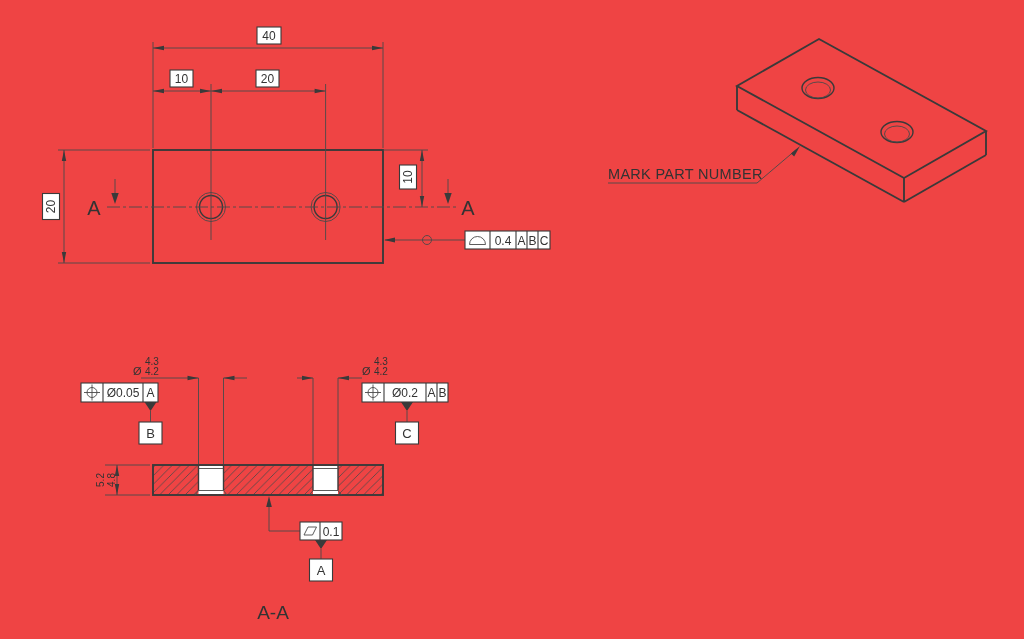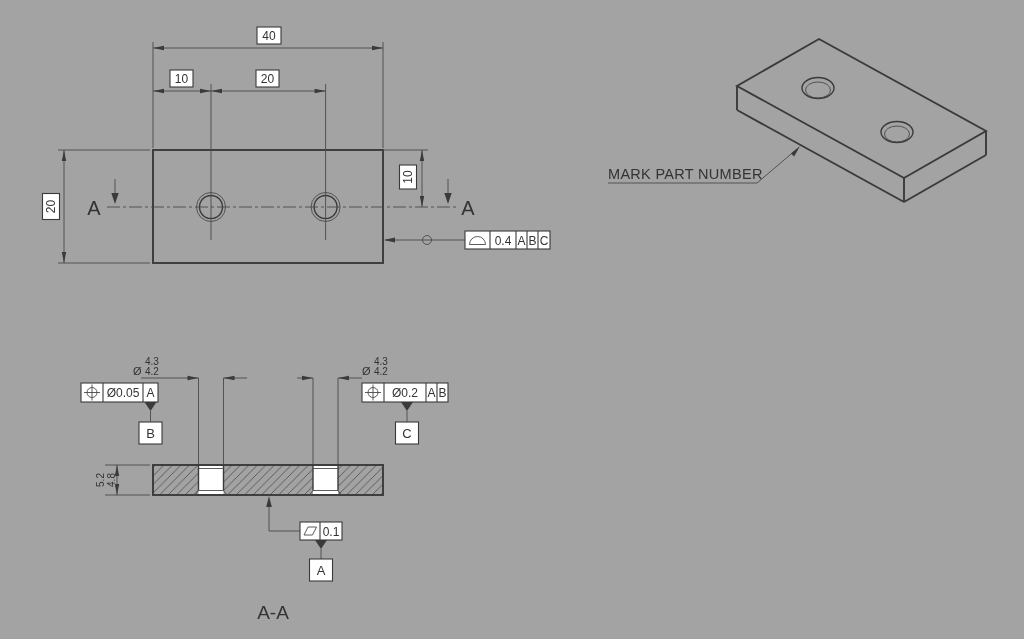--- a/index.html
+++ b/index.html
@@ -1,16 +1,16 @@
 <!DOCTYPE html>
 <html><head>
 <meta charset="utf-8">
 <style>
   html,body{margin:0;padding:0;background:#ffffff;}
-  .stage{position:relative;width:1024px;height:639px;background:#a3a3a3;overflow:hidden;text-align:right;}
+  .stage{position:relative;width:1024px;height:639px;background:#ef4444;overflow:hidden;text-align:right;}
   svg{display:block;}
   text{font-family:"Liberation Sans","DejaVu Sans",sans-serif;fill:#333333;}
   .thick{stroke:#3a3a3a;stroke-width:1.9;fill:none;}
   .med{stroke:#3a3a3a;stroke-width:1.4;fill:none;}
   .thin{stroke:#4a4a4a;stroke-width:0.9;fill:none;}
   .cl{stroke:#4a4a4a;stroke-width:0.9;fill:none;stroke-dasharray:13 3 3 3;}
   .arrow{fill:#3a3a3a;stroke:none;}
   .frame{stroke:#3a3a3a;stroke-width:1.1;fill:#ffffff;}
   .dimtxt{font-size:12px;}
   .small{font-size:10px;}

